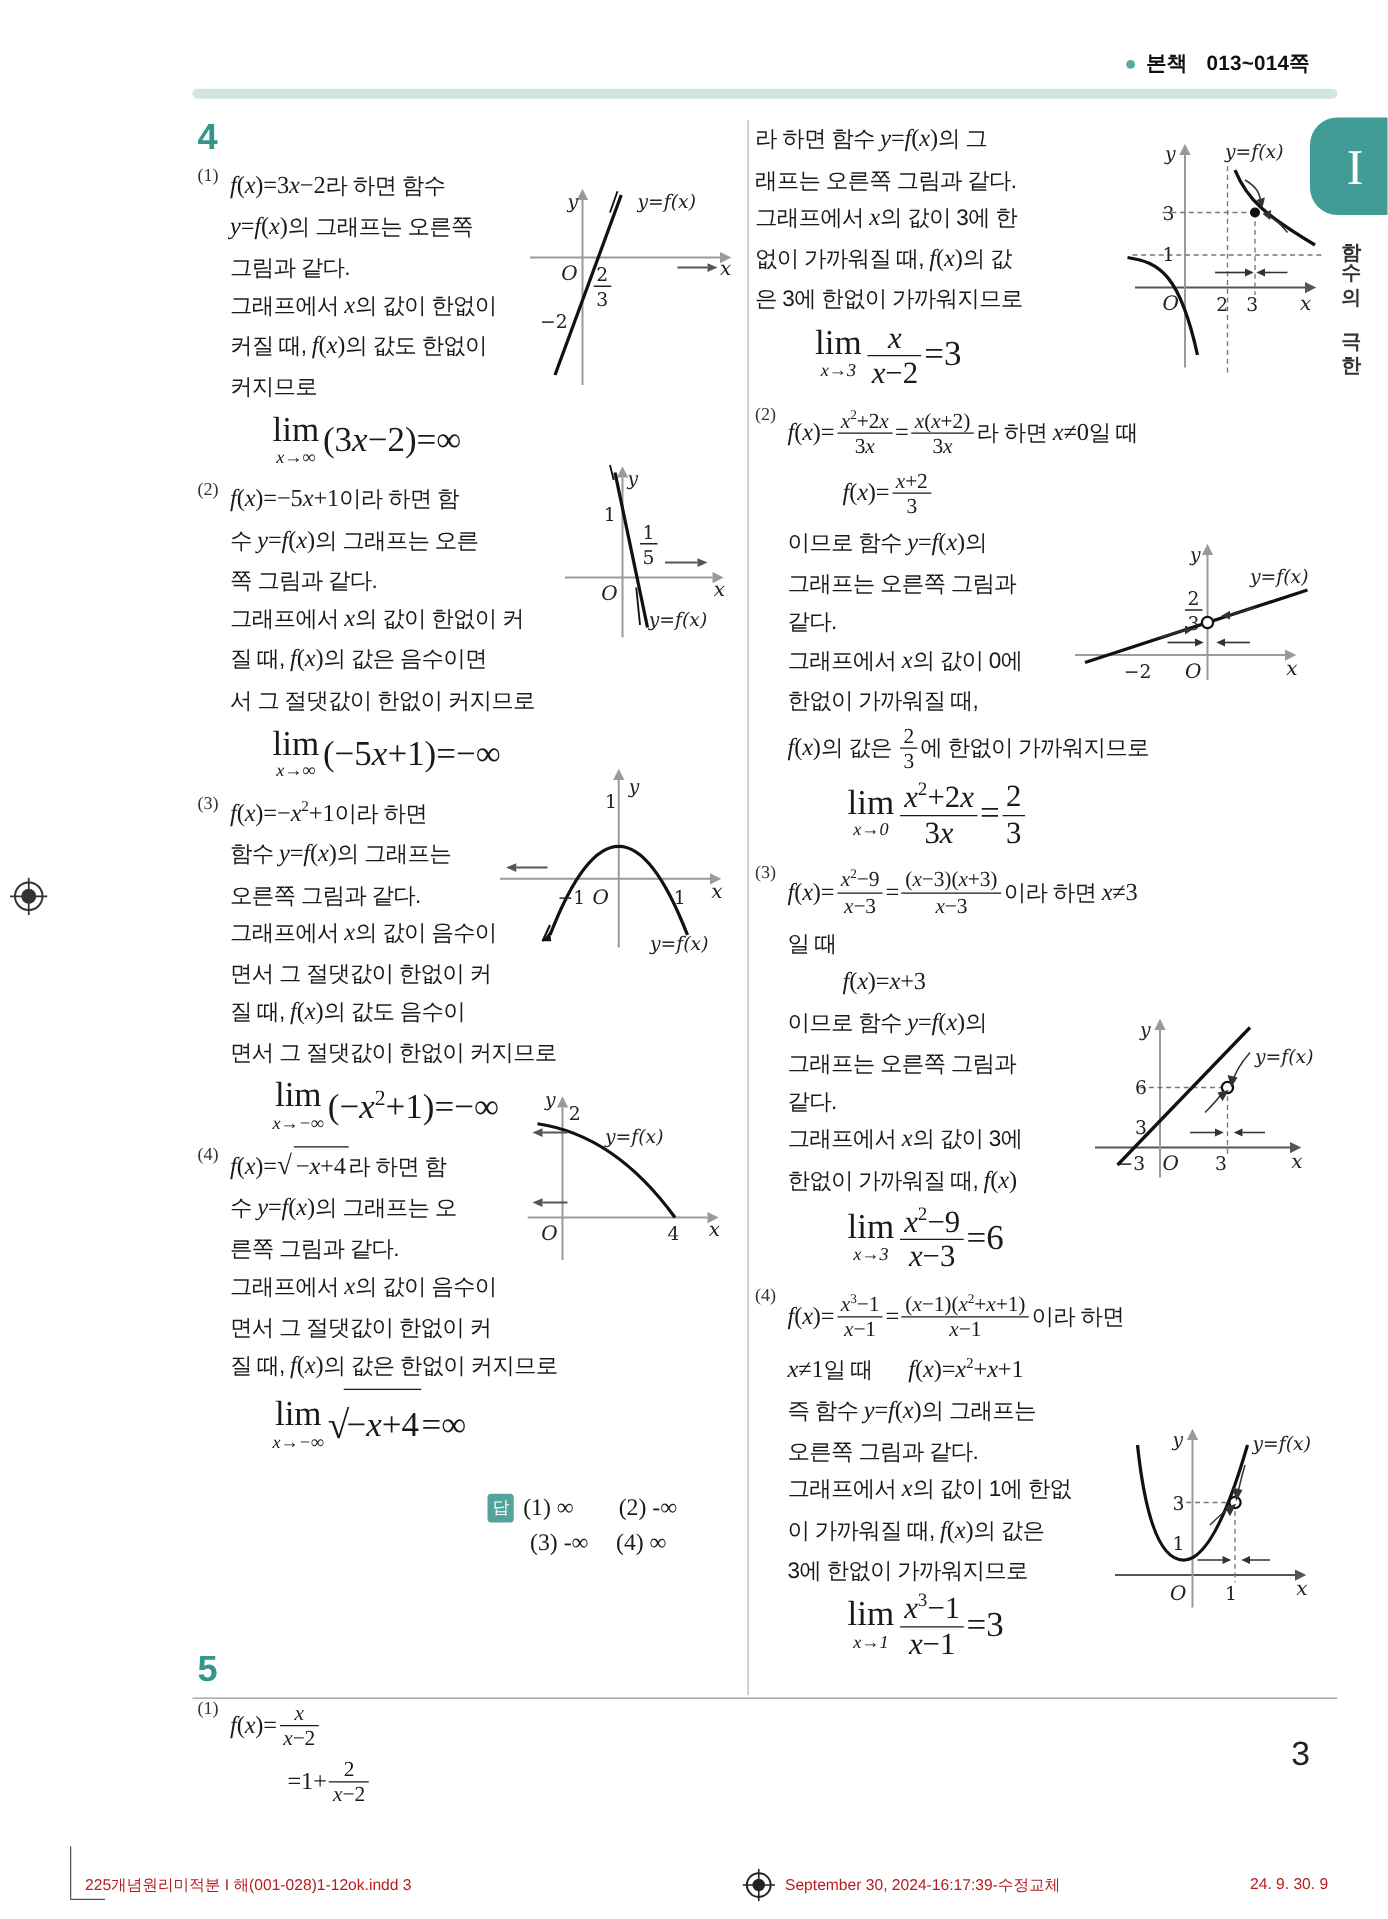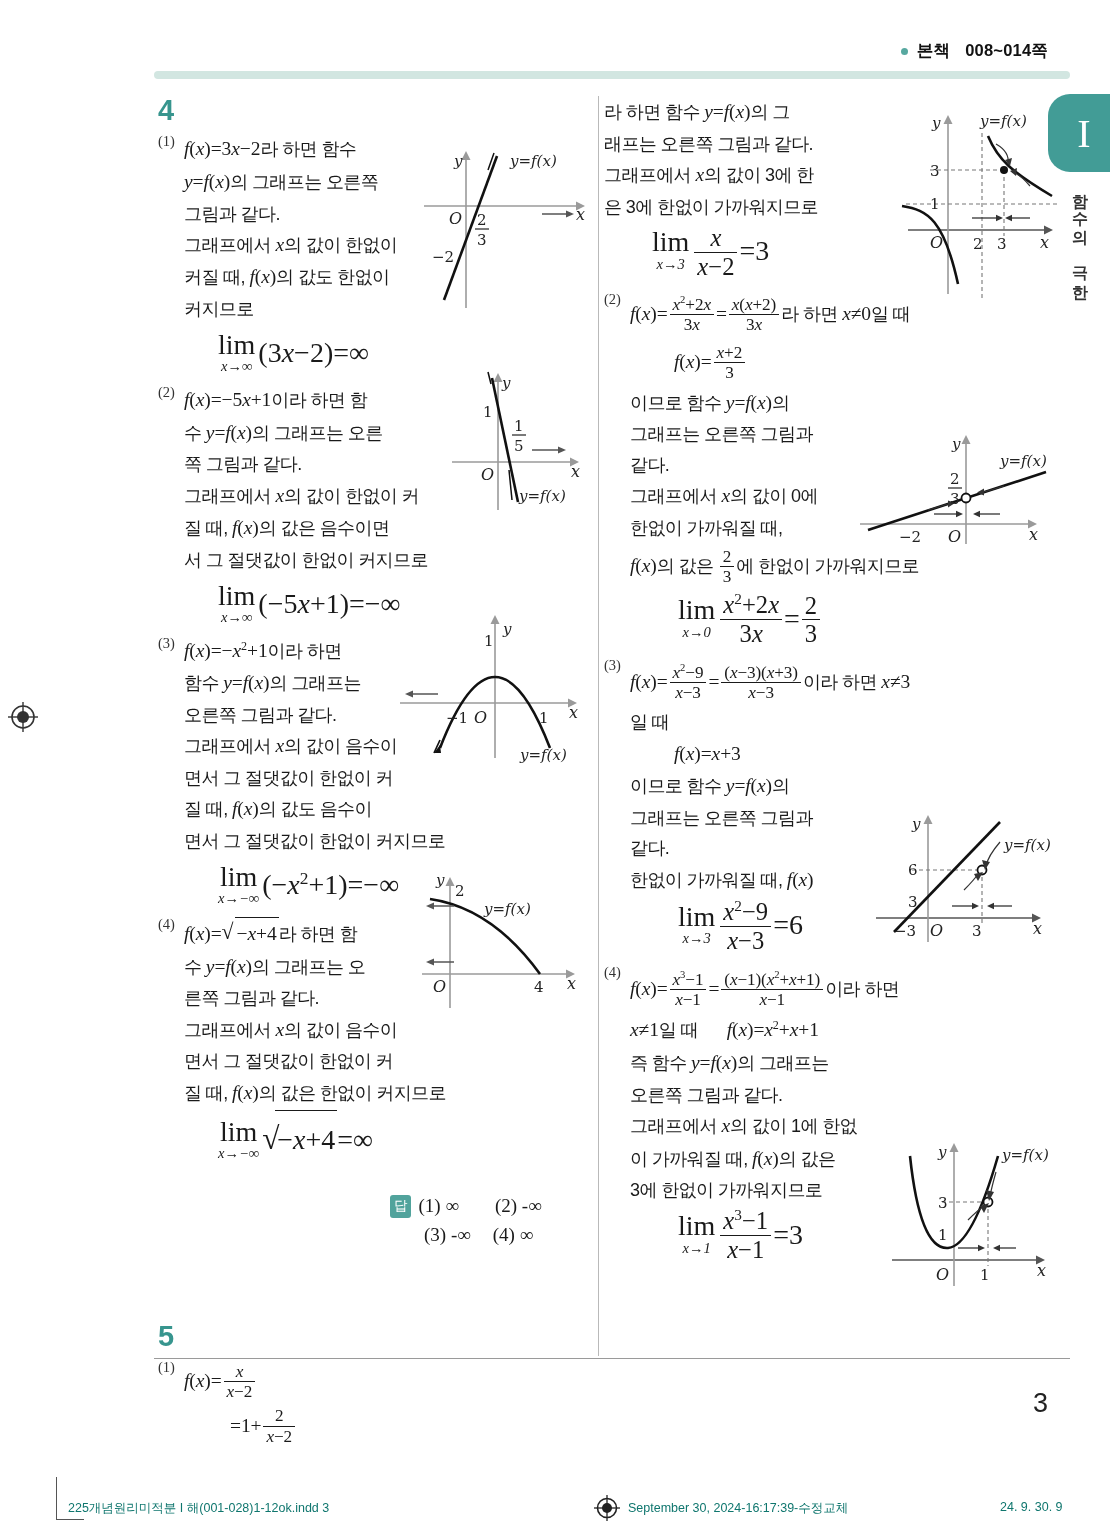--- a/index.html
+++ b/index.html
@@ -126,40 +126,40 @@
 
   
   .footer-rule {
     position:absolute; left:56px; top:1477px; width:1px; height:42px; background:#555;
   }
   .footer-rule2 {
     position:absolute; left:56px; top:1519px; width:28px; height:1px; background:#555;
   }
   .footer-text {
     position:absolute; top:1500px; font-family:"Liberation Sans", sans-serif;
-    font-size:12.5px; color:#0f766e; white-space:nowrap;
+    font-size:12.5px; color:#b91c1c; white-space:nowrap;
   }
   .ft-left { left:68px; }
   .ft-mid  { left:628px; }
   .ft-right{ left:1000px; }
 
   .reg-mark { position:absolute; left:594px; top:1495px; width:26px; height:26px; }
 
   
   .crop-left {
     position:absolute; left:8px; top:702px; width:30px; height:30px;
   }
 </style>
 </head>
 <body>
 
 <div class="header-line">
   <span class="hdr-dot"></span>
   <span class="hdr-label">본책</span>
-  <span class="hdr-pages">008~014쪽</span>
+  <span class="hdr-pages">013~014쪽</span>
 </div>
 <div class="rule-bar"></div>
 
 <div class="side-tab">
   <span>I</span>
 </div>
 <div class="side-tab-text">함수의 극한</div>
 
 <div class="col-divider"></div>
 <div class="bottom-rule"></div>
@@ -256,20 +256,21 @@
       </div>
     </div>
   </div>
 </div>
 
 <div class="col col-right">
 
   <div class="ln"><span class="kr">라 하면 함수 </span><span class="mi">y</span>=<span class="mi">f</span>(<span class="mi">x</span>)<span class="kr">의 그</span></div>
   <div class="ln kr">래프는 오른쪽 그림과 같다.</div>
   <div class="ln"><span class="kr">그래프에서 </span><span class="mi">x</span><span class="kr">의 값이 3에 한</span></div>
+  <div class="ln"><span class="kr">없이 가까워질 때, </span><span class="mi">f</span>(<span class="mi">x</span>)<span class="kr">의 값</span></div>
   <div class="ln kr">은 3에 한없이 가까워지므로</div>
   <div class="eq in2">
     <span class="lim"><span class="op">lim</span><span class="sub">x→3</span></span><span class="frac"><span class="num"><span class="mi">x</span></span><span class="den"><span class="mi">x</span>−2</span></span>=3
   </div>
 
   <div class="item" style="margin-top:10px;">
     <span class="lbl">(2)</span>
     <div class="body">
       <div class="ln" style="line-height:2.4;">
         <span class="mi">f</span>(<span class="mi">x</span>)=<span class="frac"><span class="num"><span class="mi">x</span><sup class="pn">2</sup>+2<span class="mi">x</span></span><span class="den">3<span class="mi">x</span></span></span>=<span class="frac"><span class="num"><span class="mi">x</span>(<span class="mi">x</span>+2)</span><span class="den">3<span class="mi">x</span></span></span><span class="kr">라 하면 </span><span class="mi">x</span>≠0<span class="kr">일 때</span>
@@ -295,20 +296,21 @@
     <span class="lbl">(3)</span>
     <div class="body">
       <div class="ln" style="line-height:2.6;">
         <span class="mi">f</span>(<span class="mi">x</span>)=<span class="frac"><span class="num"><span class="mi">x</span><sup class="pn">2</sup>−9</span><span class="den"><span class="mi">x</span>−3</span></span>=<span class="frac"><span class="num">(<span class="mi">x</span>−3)(<span class="mi">x</span>+3)</span><span class="den"><span class="mi">x</span>−3</span></span><span class="kr">이라 하면 </span><span class="mi">x</span>≠3
       </div>
       <div class="ln kr">일 때</div>
       <div class="ln" style="margin-left:44px;"><span class="mi">f</span>(<span class="mi">x</span>)=<span class="mi">x</span>+3</div>
       <div class="ln"><span class="kr">이므로 함수 </span><span class="mi">y</span>=<span class="mi">f</span>(<span class="mi">x</span>)<span class="kr">의</span></div>
       <div class="ln kr">그래프는 오른쪽 그림과</div>
       <div class="ln kr">같다.</div>
+      <div class="ln"><span class="kr">그래프에서 </span><span class="mi">x</span><span class="kr">의 값이 3에</span></div>
       <div class="ln"><span class="kr">한없이 가까워질 때, </span><span class="mi">f</span>(<span class="mi">x</span>)</div>
       <div class="eq in2">
         <span class="lim"><span class="op">lim</span><span class="sub">x→3</span></span><span class="frac"><span class="num"><span class="mi">x</span><sup class="pn">2</sup>−9</span><span class="den"><span class="mi">x</span>−3</span></span>=6
       </div>
     </div>
   </div>
 
   <div class="item" style="margin-top:8px;">
     <span class="lbl">(4)</span>
     <div class="body">

